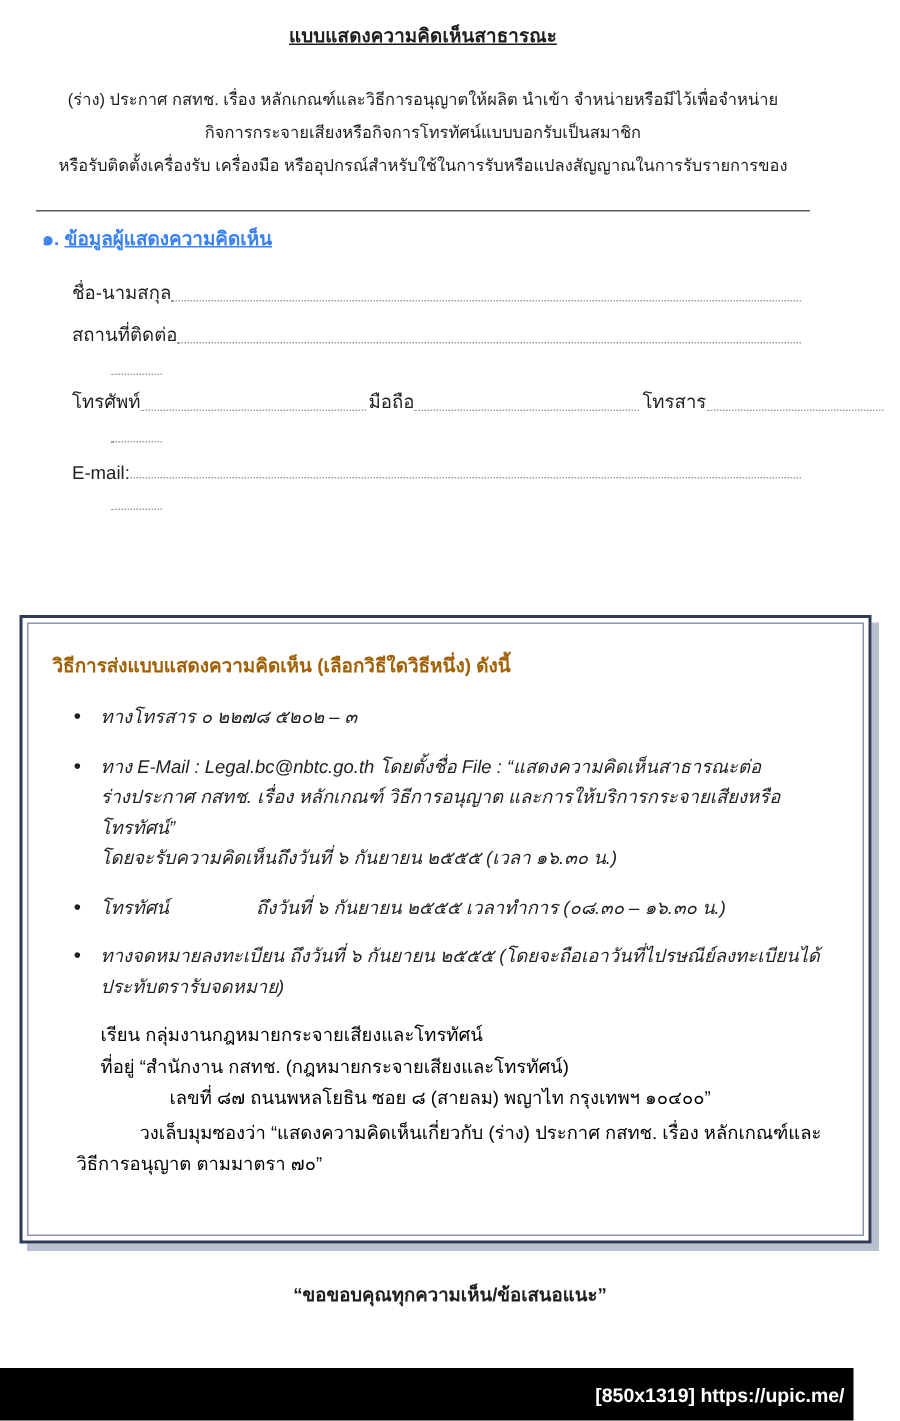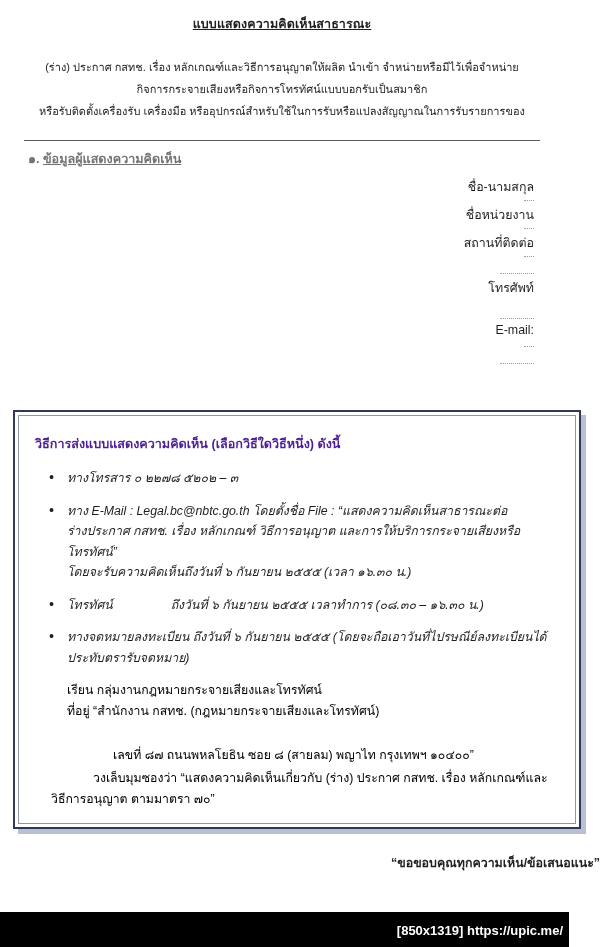--- a/index.html
+++ b/index.html
@@ -49,36 +49,35 @@
   .hrule {
     margin: 18px 24px 0 24px;
     border-top: 1px solid #5a5a5a;
   }
 
   
   .section-head {
     margin: 8px 0 0 28px;
     font-size: 12.6px;
     font-weight: 600;
-    color: #737373;
+    color: #3b82f6;
   }
   .section-head .label { text-decoration: underline; }
 
   .fields {
     margin: 8px 0 0 0;
     padding: 0 30px 0 48px;
   }
 
   .field-row {
     display: flex;
     align-items: flex-end;
     height: 28px;
     font-size: 12.4px;
     color: #1f1f1f;
-    flex-direction: column;
   }
   .field-label { white-space: nowrap; padding-bottom: 1px; }
   .field-label.gap-l { margin-left: 2px; }
 
   .dots {
     flex: 1 1 auto;
     border-bottom: 1px dotted #9b9b9b;
     margin-bottom: 4px;
     height: 1px;
     min-width: 10px;
@@ -121,21 +120,21 @@
 
   .box-content {
     position: absolute;
     left: 12px; top: 12px; right: 12px; bottom: 10px;
     overflow: hidden;
   }
 
   .box-title {
     font-size: 12.6px;
     font-weight: 600;
-    color: #4c1d95;
+    color: #a16207;
     margin: 10px 0 0 8px;
   }
 
   ul.methods {
     list-style: none;
     margin: 14px 0 0 0;
     padding: 0;
     font-style: italic;
   }
   ul.methods > li {
@@ -158,31 +157,31 @@
   .indent-tab { display: inline-block; width: 58px; }
 
   .addr-block {
     margin: 6px 0 0 0;
     font-size: 12.3px;
     line-height: 21px;
     color: #000000;
   }
   .addr-l1 { padding-left: 40px; }
   .addr-l2 { padding-left: 40px; }
-  .addr-l3 { padding-left: 86px; margin-top: 23px; }
+  .addr-l3 { padding-left: 86px; }
   .addr-l4 { padding-left: 66px; margin-top: 2px; }
   .addr-l5 { padding-left: 24px; }
 
   
   .thanks {
     position: absolute;
     left: 0;
     top: 853px;
     width: 600px;
-    text-align: right;
+    text-align: center;
     font-size: 12.4px;
     font-weight: 600;
     color: #1f1f1f;
   }
 
   
   .watermark {
     position: absolute;
     left: 0;
     bottom: 0;
@@ -222,24 +221,20 @@
     <span class="label">ข้อมูลผู้แสดงความคิดเห็น</span>
   </div>
 
   <div class="fields">
 
     <div class="field-row">
       <span class="field-label">ชื่อ-นามสกุล</span>
       <span class="dots"></span>
     </div>
 
-    <div class="field-row">
-      <span class="field-label">ชื่อหน่วยงาน</span>
-      <span class="dots"></span>
-    </div>
 
     <div class="field-row">
       <span class="field-label">สถานที่ติดต่อ</span>
       <span class="dots"></span>
     </div>
 
     <div class="field-row stub-row">
       <span class="stub"></span>
     </div>
 

